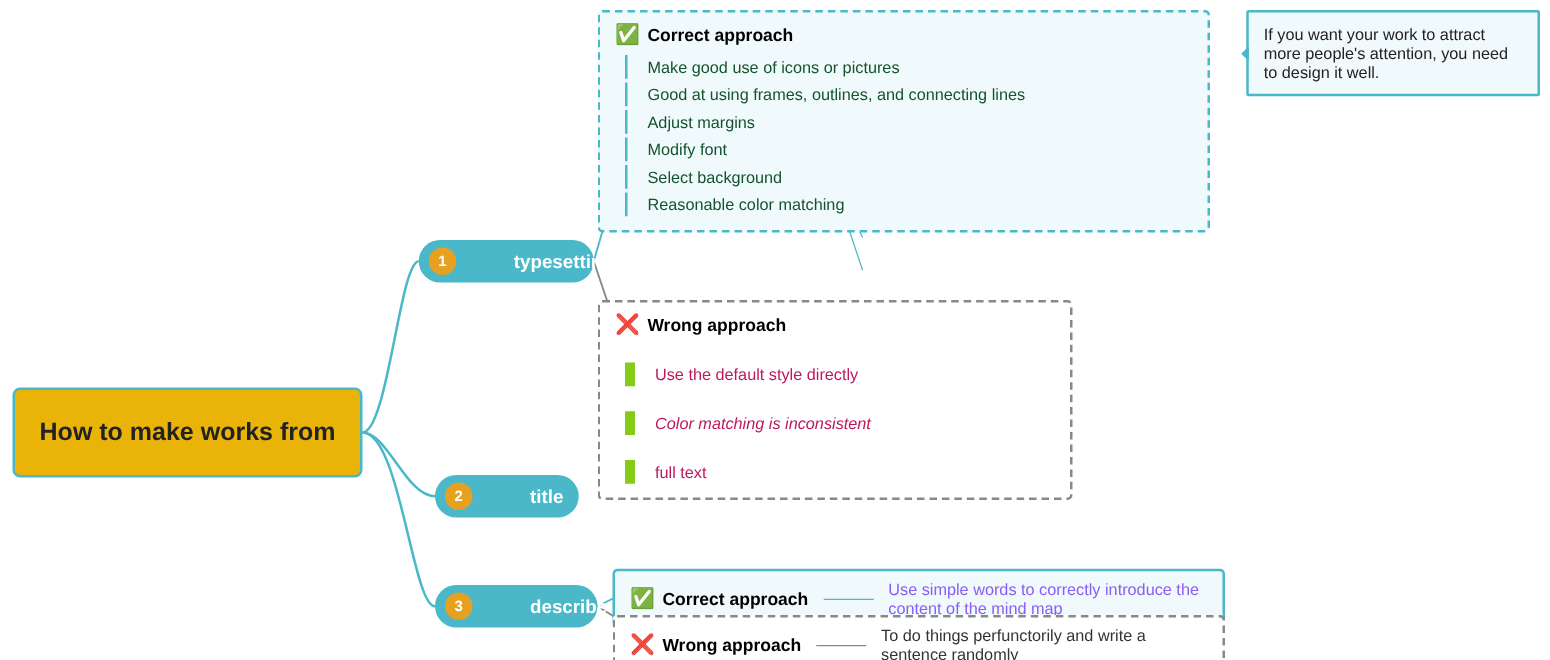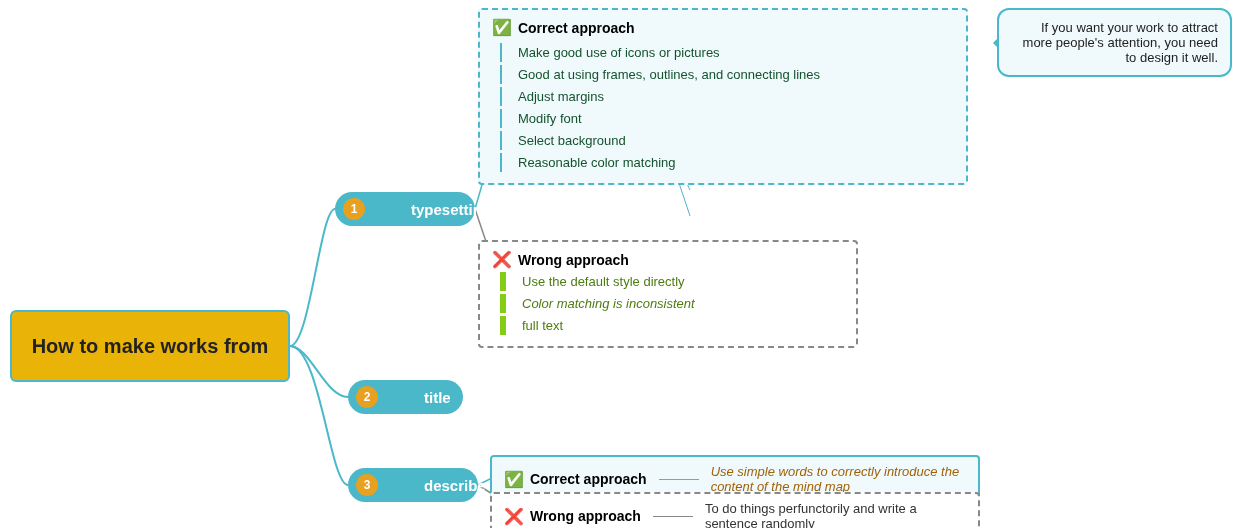--- a/index.html
+++ b/index.html
@@ -135,46 +135,45 @@
     
     .wrong-typesetting {
       left: 478px;
       top: 240px;
       width: 380px;
       border: 2px dashed #888;
       background: #fff;
     }
     .wrong-typesetting .item-list .item {
       font-size: 13px;
-      color: #4d7c0f;
+      color: #be185d;
       padding: 2px 0 2px 16px;
       position: relative;
-      border-left: 6px solid #84cc16;
-      margin: 3px 0 3px 8px;
+      border-left: 8px solid #84cc16;
+      margin: 20px 0 3px 8px;
     }
     .wrong-typesetting .item-list .item.italic {
       font-style: italic;
     }
 
     
     .correct-describe {
       left: 490px;
       top: 455px;
       width: 490px;
       border: 2px solid #4ab8c8;
       background: #f0f9fc;
       display: flex;
       align-items: center;
       gap: 12px;
       padding: 7px 12px;
     }
     .correct-describe .desc-text {
       font-size: 13px;
-      color: #a16207;
-      font-style: italic;
+      color: #8b5cf6;
     }
 
     
     .wrong-describe {
       left: 490px;
       top: 492px;
       width: 490px;
       border: 2px dashed #888;
       background: #fff;
       display: flex;
@@ -188,26 +187,25 @@
     }
 
     
     .callout {
       position: absolute;
       right: 8px;
       top: 8px;
       width: 235px;
       background: #f0f9fc;
       border: 2px solid #4ab8c8;
-      border-radius: 12px;
+      border-radius: 2px;
       padding: 10px 12px;
       font-size: 13px;
       color: #222;
       z-index: 5;
-      text-align: right;
     }
     .callout::after {
       content: '';
       position: absolute;
       left: -12px;
       top: 50%;
       transform: translateY(-50%);
       border: 6px solid transparent;
       border-right-color: #4ab8c8;
     }

